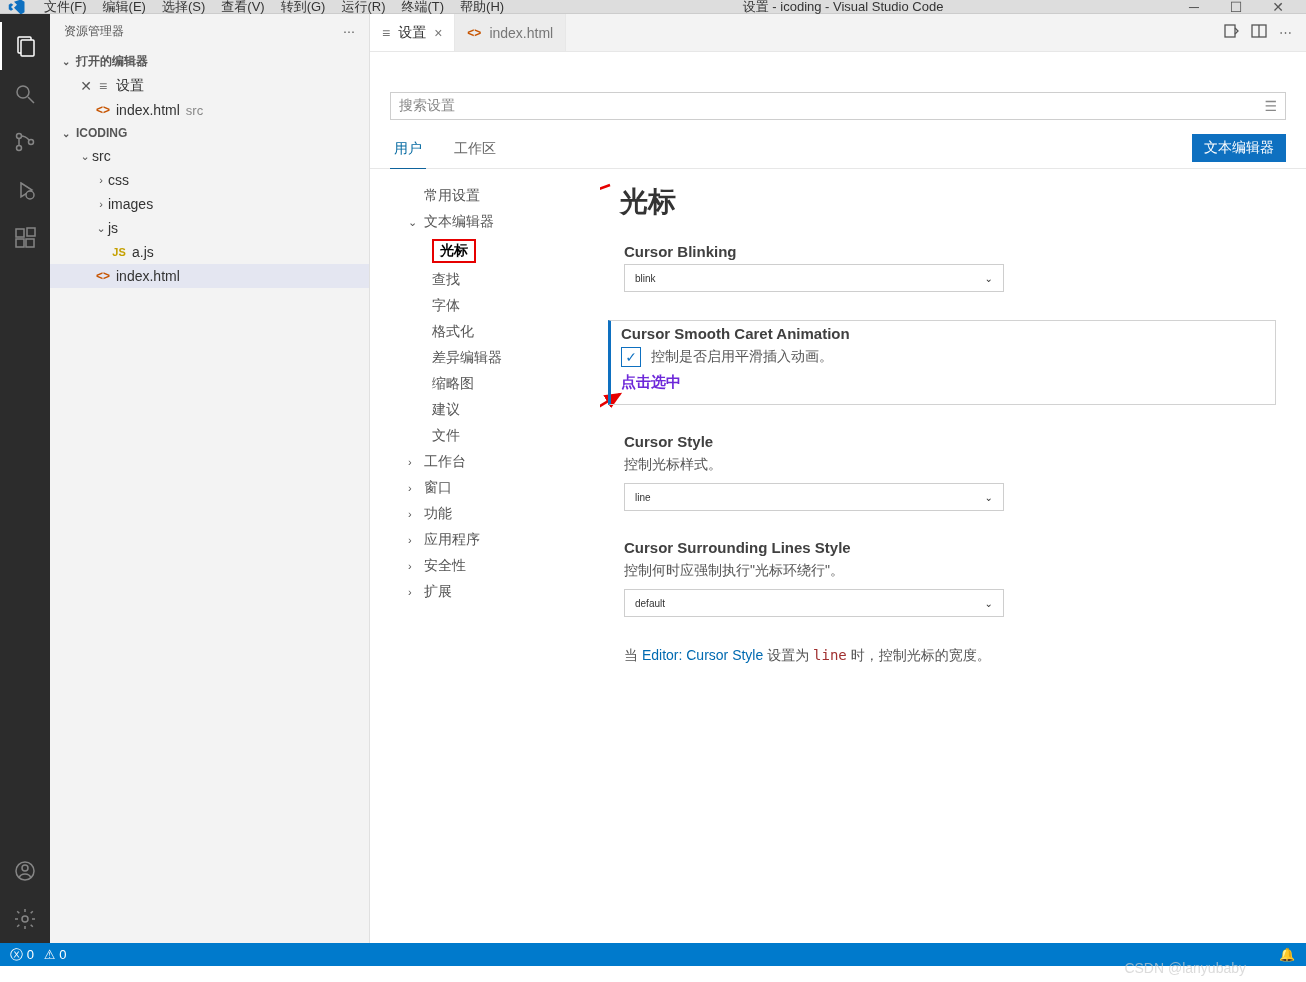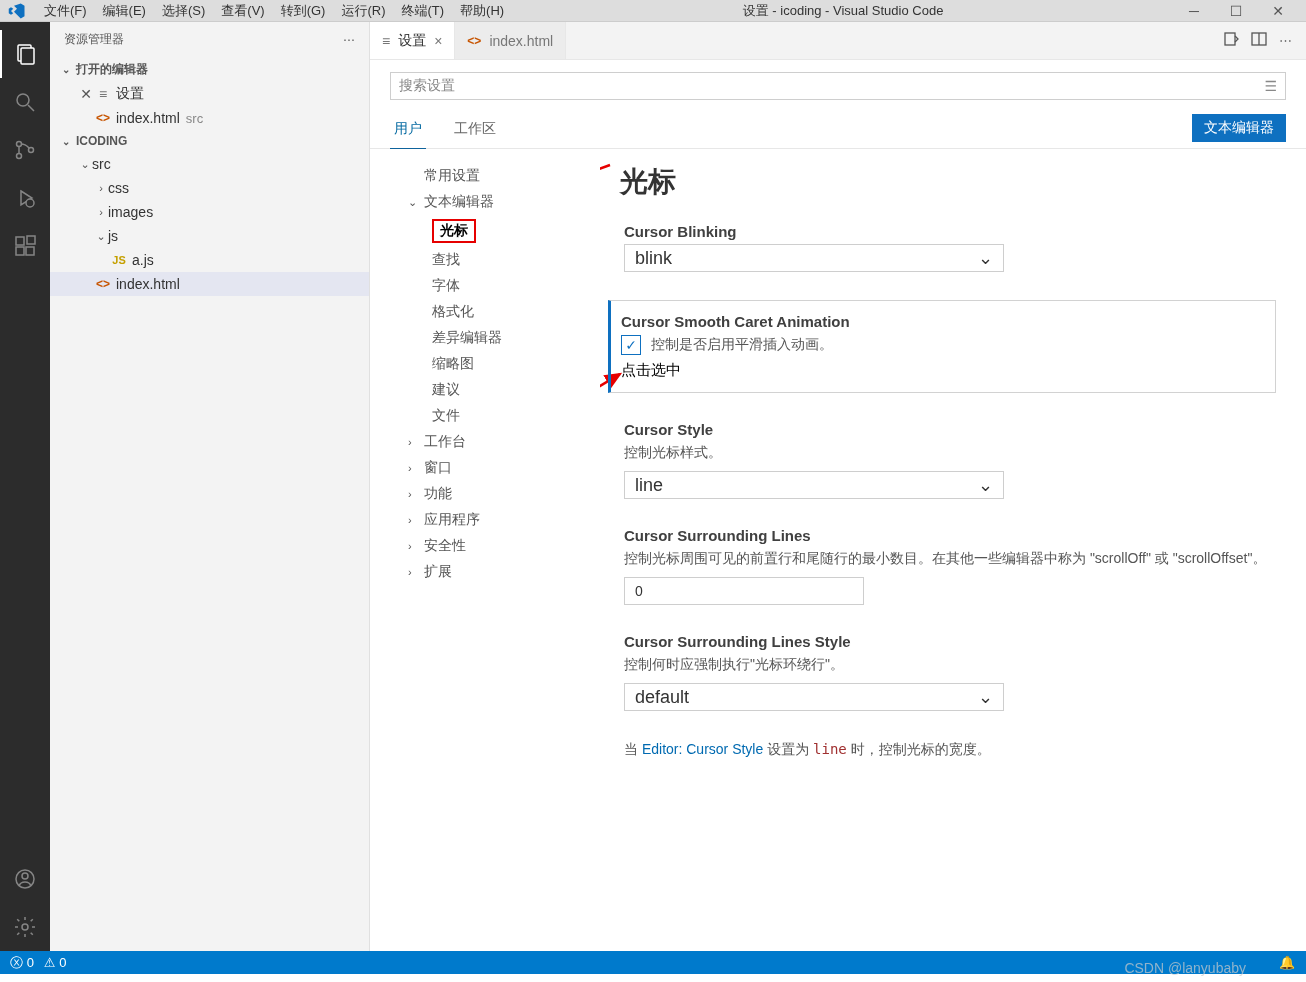--- a/index.html
+++ b/index.html
@@ -1,19 +1,19 @@
 <!DOCTYPE html>
 <html><head>
 <meta charset="utf-8">
 <style>
 * { margin: 0; padding: 0; box-sizing: border-box; }
 body { font-family: "Microsoft YaHei", "Segoe UI", sans-serif; font-size: 13px; color: #333; background: #fff; width: 1306px; height: 982px; overflow: hidden; position: relative; }
 
 
-.titlebar { height: 22px; background: #dddddd; display: flex; align-items: center; padding: 0 8px; border-bottom: 1px solid #ccc; }
+.titlebar { height: 14px; background: #dddddd; display: flex; align-items: center; padding: 0 8px; border-bottom: 1px solid #ccc; }
 .titlebar .logo { width: 18px; height: 18px; margin-right: 10px; }
 .titlebar .logo svg { width: 18px; height: 18px; }
 .menu-item { padding: 3px 8px; font-size: 13px; color: #333; cursor: pointer; }
 .titlebar .title { flex: 1; text-align: center; color: #333; }
 .win-controls { display: flex; gap: 2px; }
 .win-btn { width: 40px; height: 28px; display: flex; align-items: center; justify-content: center; color: #555; font-size: 14px; cursor: pointer; }
 
 
 .main { display: flex; height: calc(100% - 30px - 23px); }
 
@@ -47,47 +47,47 @@
 .editor { flex: 1; display: flex; flex-direction: column; background: #fff; }
 .tabs { height: 38px; background: #f3f3f3; display: flex; align-items: stretch; border-bottom: 1px solid #e7e7e7; }
 .tab { display: flex; align-items: center; padding: 0 12px; gap: 8px; border-right: 1px solid #e7e7e7; cursor: pointer; font-size: 14px; color: #777; background: #ececec; }
 .tab.active { background: #fff; color: #333; }
 .tab .close { color: #777; font-size: 14px; }
 .tab-actions { margin-left: auto; display: flex; align-items: center; gap: 12px; padding-right: 14px; color: #555; }
 .tab-actions span { cursor: pointer; }
 
 
 .settings-search-wrap { padding: 12px 20px 8px 20px; }
-.settings-search { width: 100%; height: 28px; border: 1px solid #cecece; padding: 0 8px; font-size: 14px; color: #888; display: flex; align-items: center; justify-content: space-between; background: #fff; }
+.settings-search { width: 100%; height: 28px; border: 1px solid #cecece; padding: 0 8px; font-size: 14px; color: #888; display: flex; align-items: center; justify-content: space-between; background: #fff; margin-top: 28px; }
 .filter-icon { color: #888; }
 
 .settings-tabs { display: flex; align-items: center; padding: 6px 20px 0 20px; border-bottom: 1px solid #e7e7e7; }
 .settings-tab { padding: 6px 4px 10px 4px; margin-right: 24px; font-size: 14px; color: #666; cursor: pointer; }
 .settings-tab.active { color: #0369a1; border-bottom: 1px solid #0e639c; margin-bottom: -1px; }
 .sync-btn { margin-left: auto; background: #0e70c0; color: #fff; padding: 5px 12px; font-size: 14px; cursor: pointer; margin-bottom: 6px; }
 
 .settings-body { flex: 1; display: flex; overflow: hidden; }
 .toc { width: 230px; padding: 14px 0 0 34px; font-size: 14px; overflow: auto; }
 .toc-item { padding: 4px 4px; color: #555; cursor: pointer; display: flex; align-items: center; }
 .toc-item .chev { width: 16px; font-size: 11px; }
 .toc-item.child { padding-left: 28px; }
 .toc-item.selected { font-weight: bold; color: #000; }
 .red-box { border: 2px solid #e60000; padding: 1px 6px; display: inline-block; }
 
 .content { flex: 1; padding: 10px 30px 0 20px; overflow: auto; position: relative; }
 .content h2 { font-size: 28px; font-weight: bold; margin: 4px 0 22px 0; }
 .setting-block { margin-bottom: 28px; position: relative; padding-left: 4px; }
-.setting-block.highlighted { border: 1px solid #d2d2d2; border-left: 3px solid #0e70c0; padding: 12px 10px 12px 10px; margin-left: -12px; }
+.setting-block.highlighted { border: 1px solid #d2d2d2; border-left: 3px solid #0e70c0; padding: 4px 10px 12px 10px; margin-left: -12px; }
 .setting-title { font-weight: bold; font-size: 15px; margin-bottom: 4px; color: #404040; }
 .setting-desc { font-size: 14px; color: #555; margin-bottom: 8px; line-height: 1.5; }
-.setting-select { width: 380px; height: 28px; border: 1px solid #cecece; display: flex; align-items: center; justify-content: space-between; padding: 0 10px; font-size: 18px; color: #333; cursor: pointer; background: #fff; gap: 32px; }
+.setting-select { width: 380px; height: 28px; border: 1px solid #cecece; display: flex; align-items: center; justify-content: space-between; padding: 0 10px; font-size: 10px; color: #333; cursor: pointer; background: #fff; gap: 32px; }
 .setting-input { width: 240px; height: 28px; border: 1px solid #cecece; padding: 0 10px; font-size: 14px; color: #333; background: #fff; }
 .checkbox-row { display: flex; align-items: center; gap: 10px; }
 .checkbox { width: 20px; height: 20px; border: 1px solid #0e70c0; display: flex; align-items: center; justify-content: center; color: #0e70c0; font-size: 14px; cursor: pointer; }
-.red-text { color: #000000; font-size: 15px; margin-top: 6px; }
+.red-text { color: #6d28d9; font-size: 15px; margin-top: 6px; font-weight: bold; }
 .code-snippet { color: #a03030; font-family: monospace; }
 .link-text { color: #006ab1; }
 
 
 .arrow { position: absolute; pointer-events: none; }
 
 
 .statusbar { height: 23px; background: #007acc; color: #fff; display: flex; align-items: center; padding: 0 10px; font-size: 13px; position: relative; }
 .statusbar .right { margin-left: auto; display: flex; gap: 12px; align-items: center; }
 .watermark { position: absolute; right: 60px; bottom: 6px; color: #ccc; font-size: 14px; opacity: 0.7; }
@@ -345,25 +345,20 @@
 
         <div class="setting-block">
           <div class="setting-title">Cursor Style</div>
           <div class="setting-desc">控制光标样式。</div>
           <div class="setting-select">
             <span>line</span>
             <span>⌄</span>
           </div>
         </div>
 
-        <div class="setting-block">
-          <div class="setting-title">Cursor Surrounding Lines</div>
-          <div class="setting-desc">控制光标周围可见的前置行和尾随行的最小数目。在其他一些编辑器中称为 "scrollOff" 或 "scrollOffset"。</div>
-          <input class="setting-input" value="0" style="">
-        </div>
 
         <div class="setting-block">
           <div class="setting-title">Cursor Surrounding Lines Style</div>
           <div class="setting-desc">控制何时应强制执行"光标环绕行"。</div>
           <div class="setting-select">
             <span>default</span>
             <span>⌄</span>
           </div>
         </div>
 

